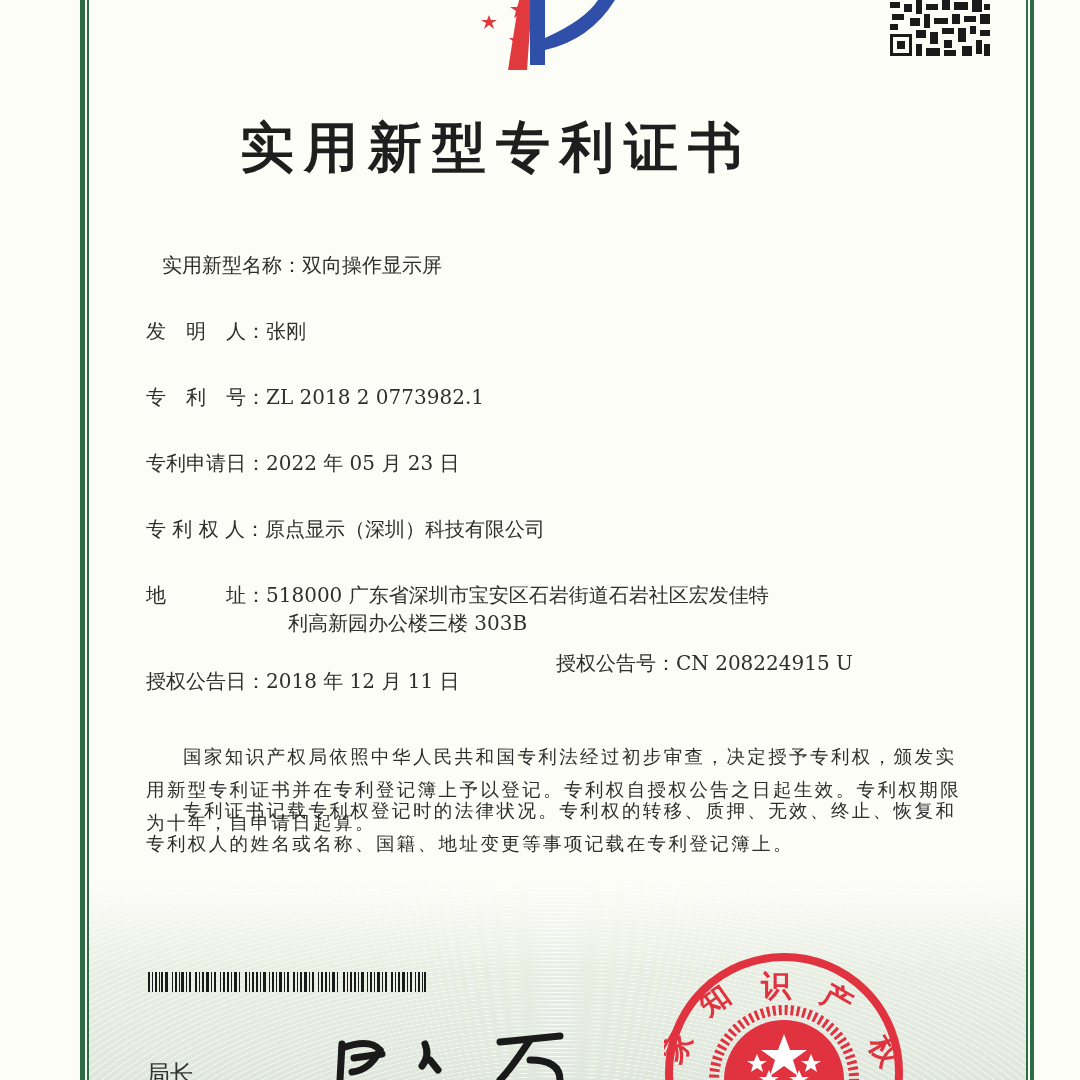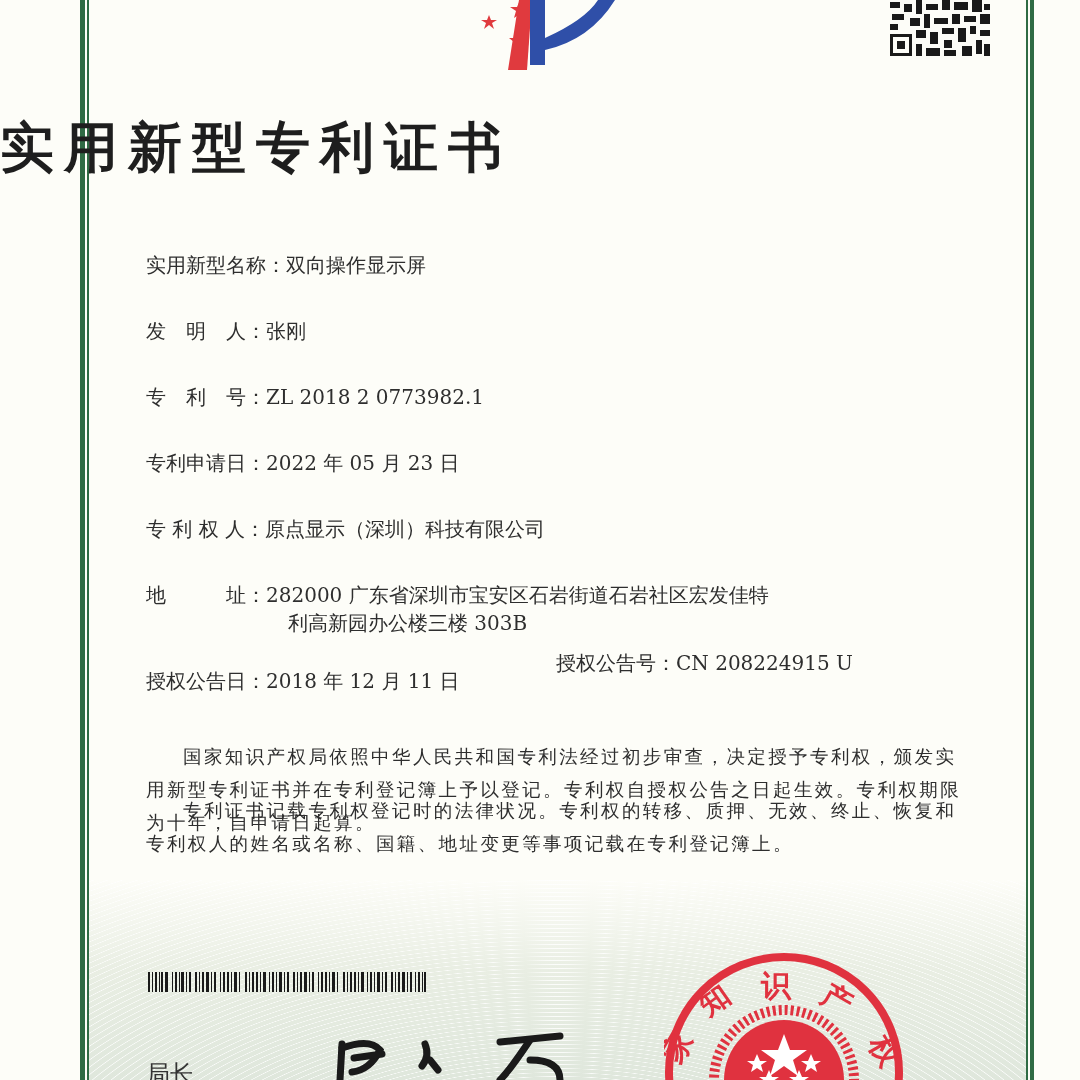--- a/index.html
+++ b/index.html
@@ -15,21 +15,21 @@
   .border-r2 { position:absolute; left:1030px; top:0; width:4px; height:1080px; background:#2f6b44; }
   .guilloche {
     position:absolute; left:89px; top:880px; width:937px; height:200px;
     background:
       repeating-radial-gradient(ellipse 1400px 700px at 50% 170%, rgba(255,255,255,0) 0px, rgba(255,255,255,0) 6px, rgba(255,255,255,0.85) 7px, rgba(255,255,255,0) 8px),
       linear-gradient(to bottom, #fdfdf8 0%, #e9eee3 45%, #dfe7dc 100%);
   }
   .emblem { position:absolute; left:470px; top:0; width:180px; height:70px; }
   .qr { position:absolute; left:888px; top:0; width:104px; height:58px; }
   .title {
-    position:absolute; left:0; width:992px; top:112px; text-align:left;
+    position:absolute; left:0; width:992px; top:112px; text-align:center;
     font-size:54px; letter-spacing:10px; color:#1e1e1e; font-weight:bold;
   }
   .row { position:absolute; left:146px; font-size:20px; white-space:nowrap; color:#2e2e2e; }
   .lbl { display:inline-block; }
   .para {
     position:absolute; left:146px; width:826px; font-size:18.5px; line-height:33px;
     color:#2e2e2e; text-indent:2em; letter-spacing:2.4px;
   }
   .barcode { position:absolute; left:148px; top:972px; width:278px; height:20px; }
   .director { position:absolute; left:146px; top:1058px; font-size:24px; font-family:"DejaVu Sans",sans-serif; color:#333; }
@@ -88,42 +88,42 @@
     <rect x="56" y="40" width="8" height="8"></rect>
       <rect x="56" y="50" width="12" height="6"></rect>
     <rect x="74" y="46" width="10" height="10"></rect>
       <rect x="88" y="40" width="6" height="14"></rect>
     <rect x="96" y="44" width="6" height="12"></rect>
   </g>
 </svg>
 
 <div class="title">实用新型专利证书</div>
 
-<div class="row" style="top:252px;">
+<div class="row" style="top:252px;margin-left:16px;">
   <span class="lbl">实用新型名称：</span><span>双向操作显示屏</span>
 </div>
 
 <div class="row" style="top:318px;">
   <span class="lbl">发　明　人：</span><span>张刚</span>
 </div>
 
 <div class="row" style="top:384px;text-align:right;">
   <span class="lbl">专　利　号：</span><span>ZL 2018 2 0773982.1</span>
 </div>
 
 <div class="row" style="top:450px;">
   <span class="lbl">专利申请日：</span><span>2022 年 05 月 23 日</span>
 </div>
 
 <div class="row" style="top:516px;">
   <span class="lbl">专 利 权 人：</span><span>原点显示（深圳）科技有限公司</span>
 </div>
 
 <div class="row" style="top:582px;">
-  <span class="lbl">地　　　址：</span><span>282000 广东省深圳市宝安区石岩街道石岩社区宏发佳特</span>
+  <span class="lbl">地　　　址：</span><span>518000 广东省深圳市宝安区石岩街道石岩社区宏发佳特</span>
 </div>
 <div class="row" style="top:610px; left:288px;">利高新园办公楼三楼 303B</div>
 
 <div class="row" style="top:638px;margin-top:30px;">
   <span class="lbl">授权公告日：</span><span>2018 年 12 月 11 日</span>
 </div>
 <div class="row" style="top:650px; left:556px;">
   <span class="lbl">授权公告号：</span><span>CN 208224915 U</span>
 </div>
 

